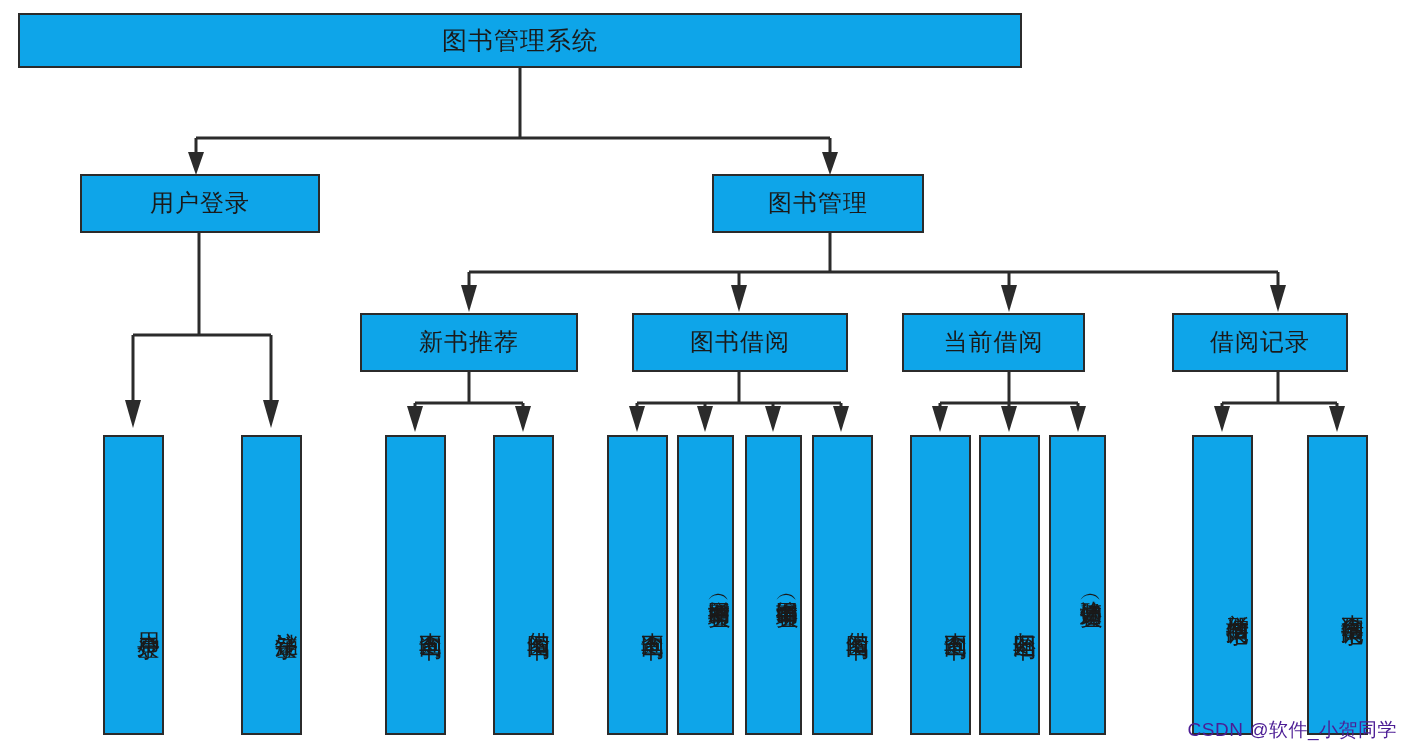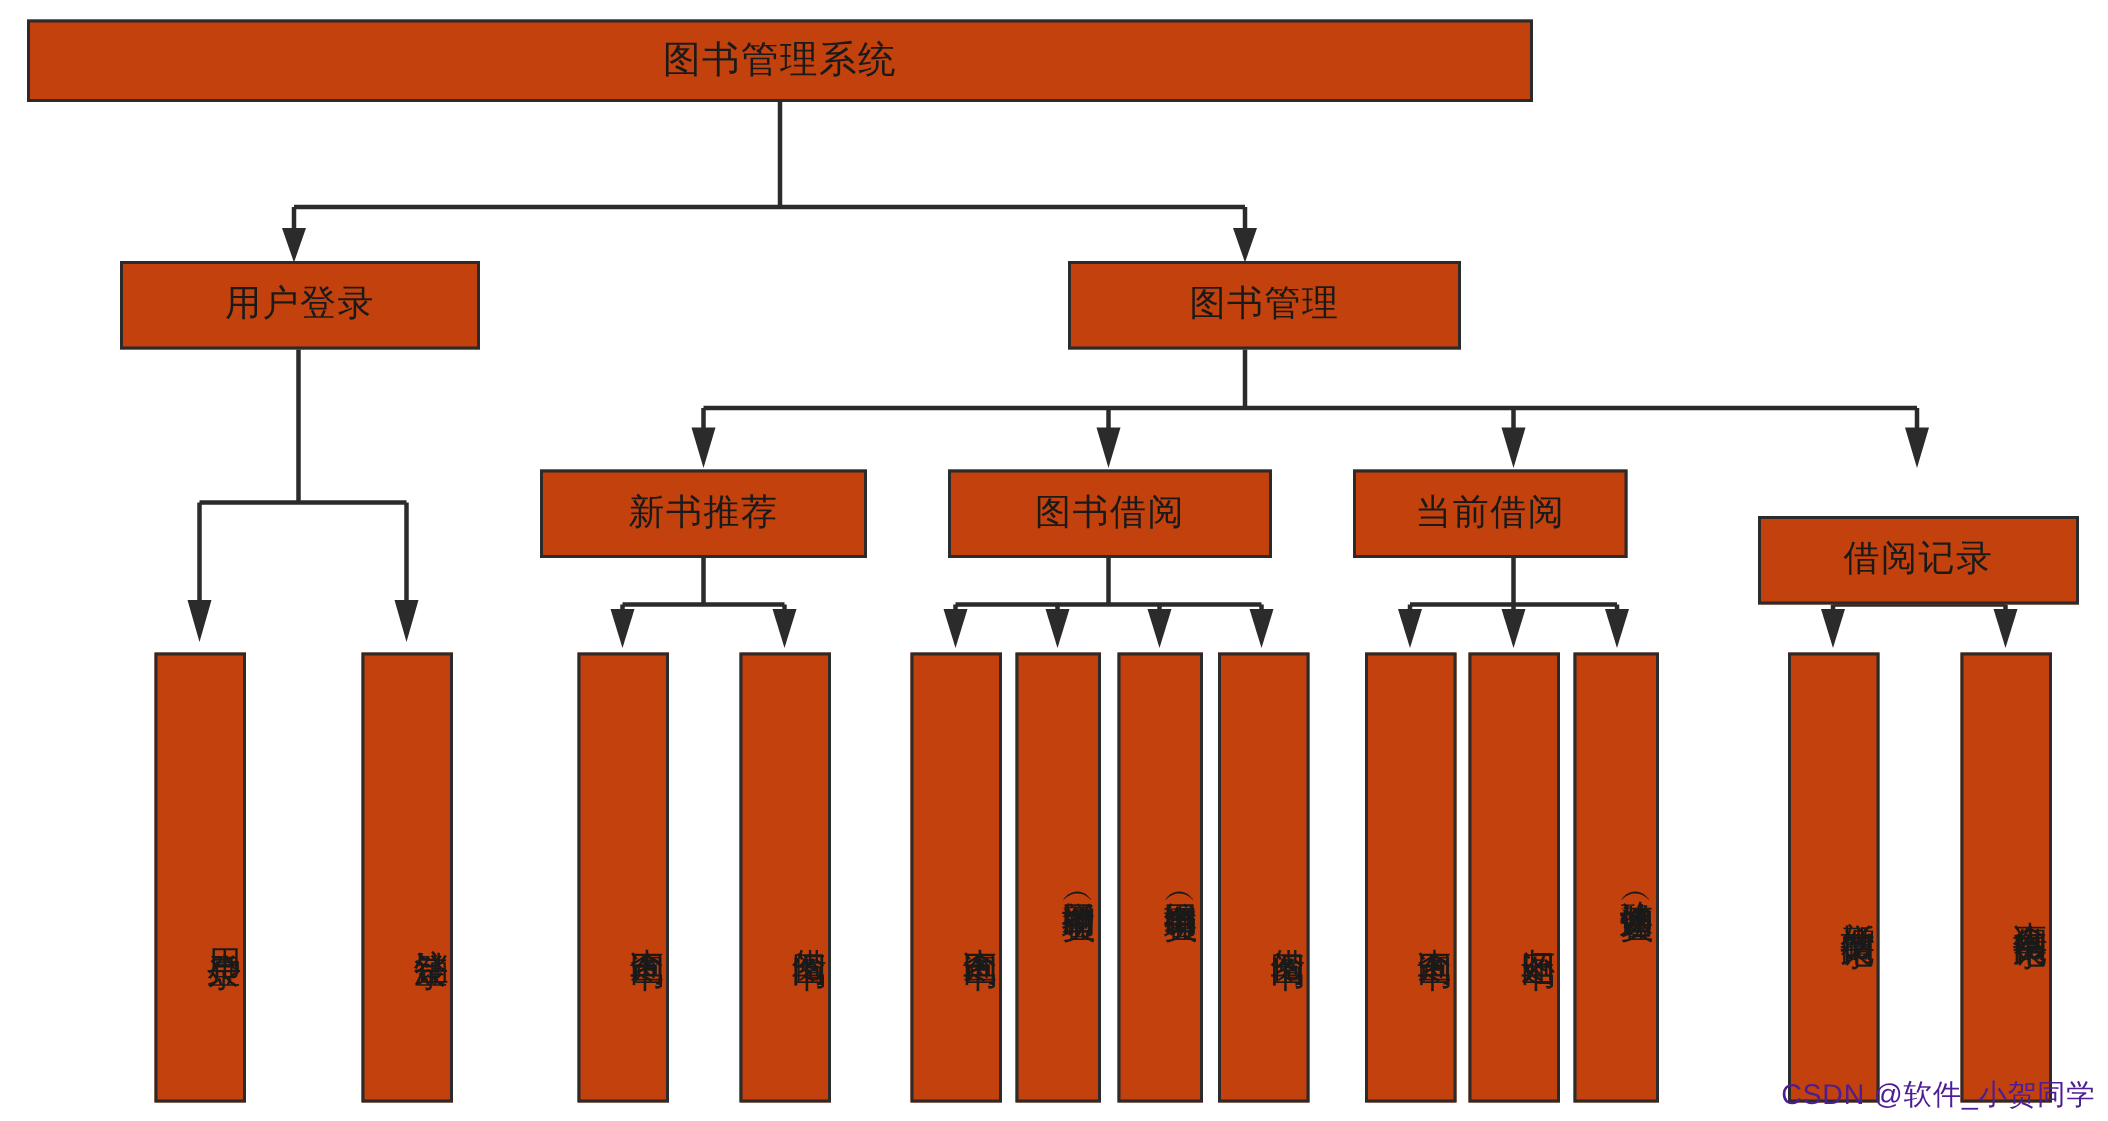--- a/index.html
+++ b/index.html
@@ -10,28 +10,27 @@
     font-family:"Liberation Sans","DejaVu Sans",sans-serif;
     position:relative;
     overflow:hidden;
   }
   #diagram{
     position:absolute;left:0;top:0;width:1405px;height:747px;
   }
   .node{
     position:absolute;
     box-sizing:border-box;
-    background:#c2410c;
+    background:#0ea5e9;
     border:2px solid #2b2b2b;
     display:flex;
     align-items:center;
     justify-content:center;
     color:#1a1a1a;
     z-index:2;
-    font-family:Liberation Serif, serif;
   }
   .node-h{
     font-size:24px;
     line-height:1.1;
     letter-spacing:1px;
     white-space:nowrap;
   }
   .node-root{
     font-size:25px;
   }
@@ -143,34 +142,34 @@
     <polygon points="1329,406 1345,406 1337,432"></polygon>
   </svg>
 
   <div class="node node-h node-root" style="left:18px;top:13px;width:1004px;height:55px;">
     <span>图书管理系统</span>
   </div>
 
   <div class="node node-h" style="left:80px;top:174px;width:240px;height:59px;">
     <span>用户登录</span>
   </div>
-  <div class="node node-h" style="left:712px;top:174px;width:262px;height:59px;">
+  <div class="node node-h" style="left:712px;top:174px;width:212px;height:59px;">
     <span>图书管理</span>
   </div>
 
   <div class="node node-h" style="left:360px;top:313px;width:218px;height:59px;">
     <span>新书推荐</span>
   </div>
   <div class="node node-h" style="left:632px;top:313px;width:216px;height:59px;">
     <span>图书借阅</span>
   </div>
   <div class="node node-h" style="left:902px;top:313px;width:183px;height:59px;">
     <span>当前借阅</span>
   </div>
-  <div class="node node-h" style="left:1172px;top:313px;width:214px;height:59px;margin-top:31px;">
+  <div class="node node-h" style="left:1172px;top:313px;width:176px;height:59px;">
     <span>借阅记录</span>
   </div>
 
   <div class="node node-v" style="left:103px;top:435px;width:61px;height:300px;padding-top:72px;">
     <span>用户登录</span>
   </div>
   <div class="node node-v" style="left:241px;top:435px;width:61px;height:300px;padding-top:72px;">
     <span>注销登录</span>
   </div>
 

